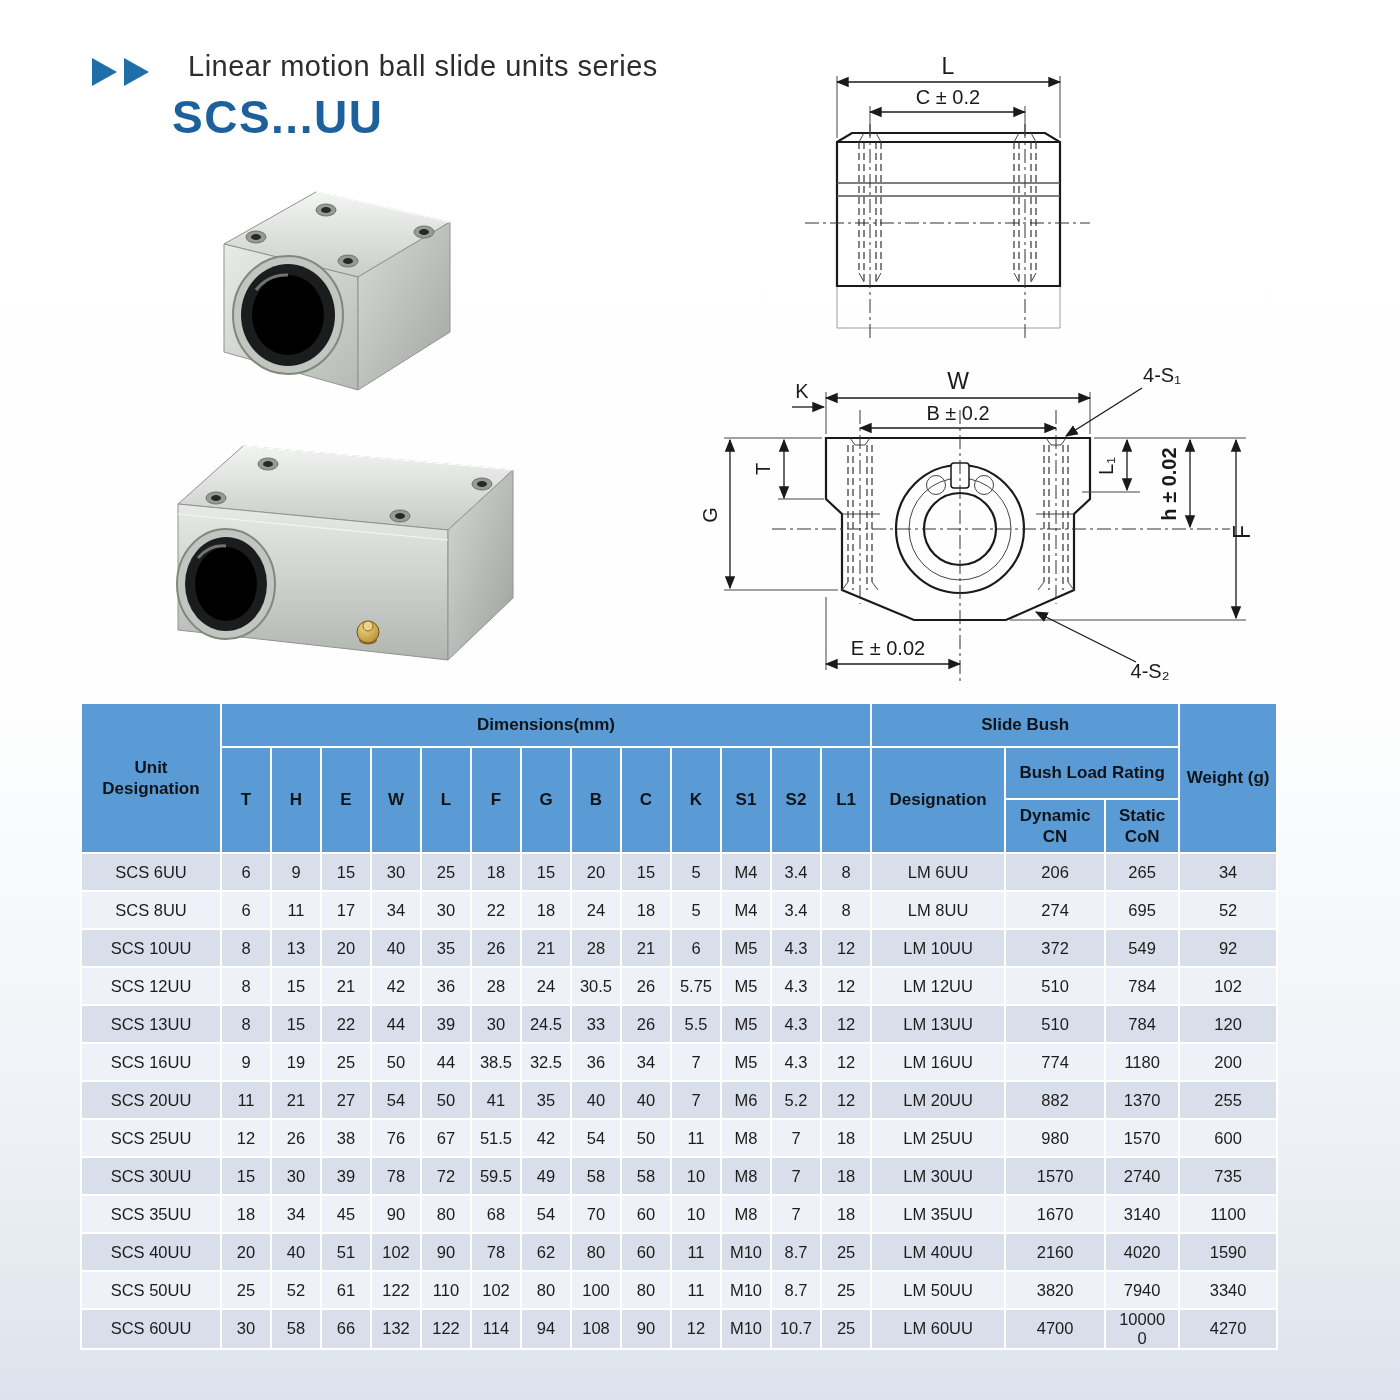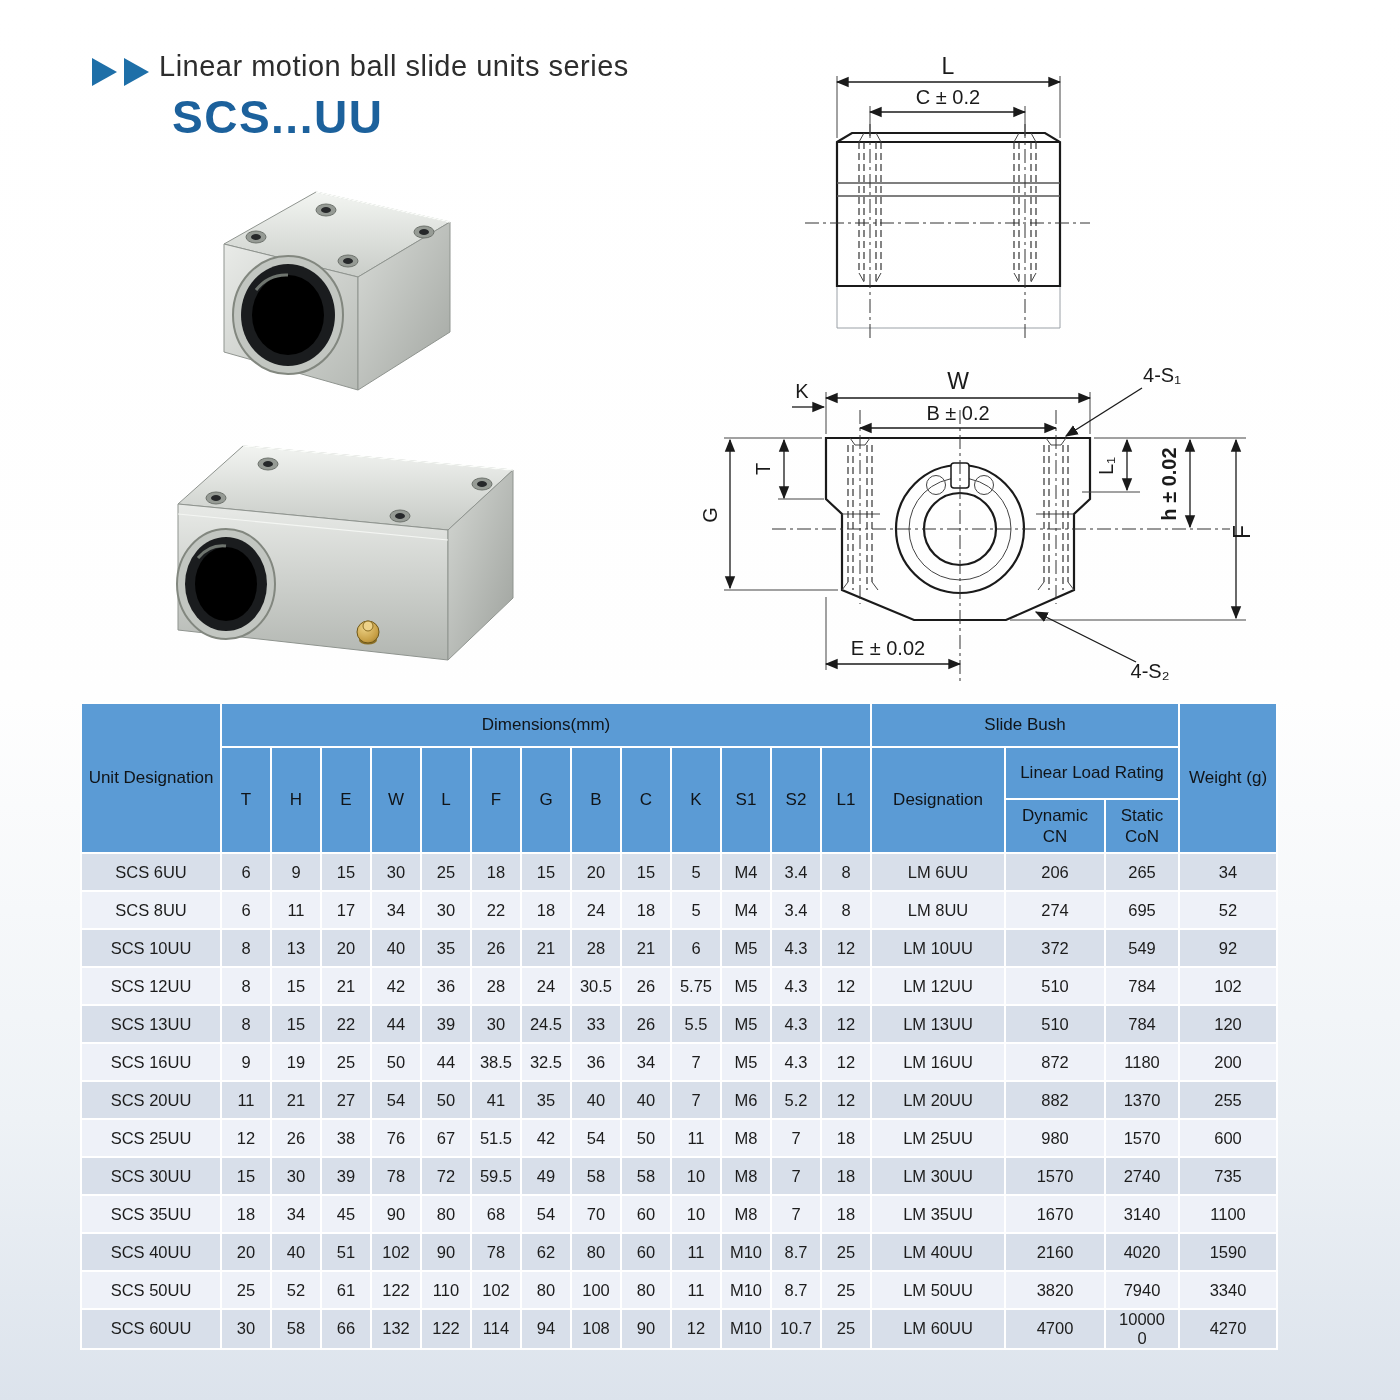--- a/index.html
+++ b/index.html
@@ -1,41 +1,41 @@
 <!DOCTYPE html>
 <html><head>
 <meta charset="utf-8">
 <style>
   html,body{margin:0;padding:0;background:#fff;}
   .page{position:relative;width:1400px;height:1400px;overflow:hidden;
         background:linear-gradient(180deg,#ffffff 0%,#fefefe 50%,#eef2f6 80%,#dce3ec 100%);
         font-family:"Liberation Sans","DejaVu Sans",sans-serif;}
   
   .brand-arrows{position:absolute;left:92px;top:56px;}
-  .page-title{position:absolute;left:159px;top:50px;font-size:29px;color:#2d2d2d;letter-spacing:.5px;white-space:nowrap;}
+  .page-title{position:absolute;left:188px;top:50px;font-size:29px;color:#2d2d2d;letter-spacing:.5px;white-space:nowrap;}
   .page-subtitle{position:absolute;left:172px;top:90px;font-size:46px;font-weight:bold;color:#1c619c;letter-spacing:1.5px;}
   
   .photo-short{position:absolute;left:196px;top:182px;}
   .photo-long{position:absolute;left:148px;top:406px;}
   .side-view{position:absolute;left:798px;top:44px;}
   .front-view{position:absolute;left:690px;top:352px;}
   
   .ol{fill:none;stroke:#1a1a1a;stroke-width:2.2;}
   .thin{fill:none;stroke:#444;stroke-width:1;}
   .gray{fill:none;stroke:#9aa0a6;stroke-width:1;}
   .hid{fill:none;stroke:#333;stroke-width:1.2;stroke-dasharray:7 4;}
   .cl{fill:none;stroke:#333;stroke-width:1;stroke-dasharray:14 4 3 4;}
   .dim{fill:none;stroke:#1a1a1a;stroke-width:1.3;}
   .band{fill:none;stroke:#555;stroke-width:1.4;}
   .dtx{fill:#1a1a1a;font-size:20px;font-family:"Liberation Sans","DejaVu Sans",sans-serif;}
   .dtx-lg{font-size:23px;}
   .dtx-b{font-weight:bold;}
   
   .spec{position:absolute;left:80px;top:702px;width:1196px;border-collapse:collapse;table-layout:fixed;}
-  .spec th{background:#5b9bd5;color:#101418;font-weight:normal;font-size:17px;
+  .spec th{background:#5b9bd5;color:#101418;font-weight:bold;font-size:17px;
            border:2px solid #ffffff;padding:1px 2px;text-align:center;vertical-align:middle;line-height:1.25;}
   .spec tr.h1 th{height:40px;}
   .spec tr.h2 th{height:48px;}
   .spec tr.h3 th{height:50px;}
   .spec tbody td{font-size:16.5px;color:#1c1c1c;text-align:center;vertical-align:middle;
                  border:2px solid #ffffff;height:36px;padding:0 2px;}
   .spec tbody tr:nth-child(odd){background:#d8dfea;}
   .spec tbody tr:nth-child(even){background:#eef1f8;}
   .spec tbody td.static-col{word-break:break-all;padding:0 10px;line-height:1.15;margin-left:28px;}
 </style>
@@ -276,21 +276,21 @@
         <th rowspan="2">L</th>
         <th rowspan="2">F</th>
         <th rowspan="2">G</th>
         <th rowspan="2">B</th>
         <th rowspan="2">C</th>
         <th rowspan="2">K</th>
         <th rowspan="2">S1</th>
         <th rowspan="2">S2</th>
         <th rowspan="2">L1</th>
         <th rowspan="2">Designation</th>
-        <th colspan="2">Linear Load Rating</th>
+        <th colspan="2">Bush Load Rating</th>
       </tr>
       <tr class="h3">
         <th>Dynamic CN</th>
         <th>Static CoN</th>
       </tr>
     </thead>
     <tbody>
         <tr>
           <td>SCS 6UU</td>
           <td>6</td>
@@ -400,21 +400,21 @@
           <td>44</td>
           <td>38.5</td>
           <td>32.5</td>
           <td>36</td>
           <td>34</td>
           <td>7</td>
           <td>M5</td>
           <td>4.3</td>
           <td>12</td>
           <td>LM 16UU</td>
-          <td>872</td>
+          <td>774</td>
           <td class="static-col">1180</td>
           <td>200</td>
         </tr>
         <tr>
           <td>SCS 20UU</td>
           <td>11</td>
           <td>21</td>
           <td>27</td>
           <td>54</td>
           <td>50</td>

